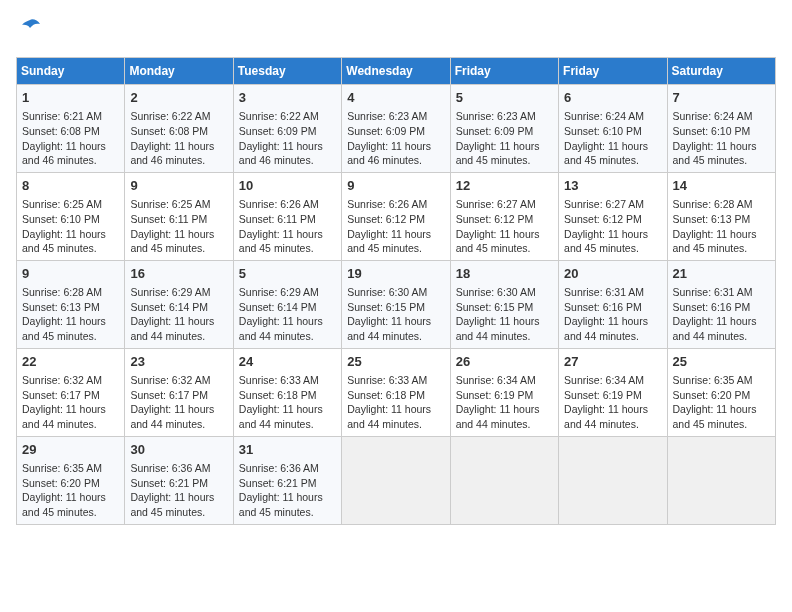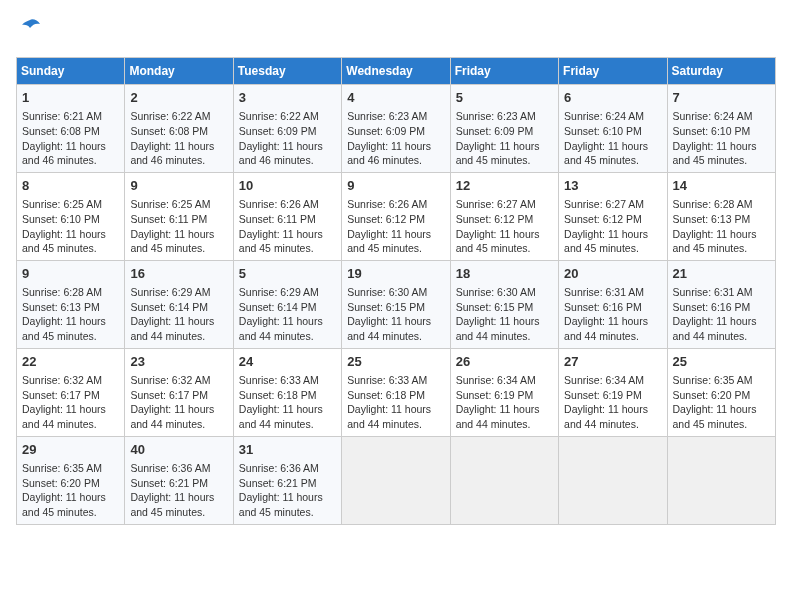--- a/index.html
+++ b/index.html
@@ -150,21 +150,21 @@
         <td><span class="day-number">22</span><span>Sunrise: 6:32 AM</span><br><span>Sunset: 6:17 PM</span><br><span>Daylight: 11 hours</span><br><span>and 44 minutes.</span></td>
         <td><span class="day-number">23</span><span>Sunrise: 6:32 AM</span><br><span>Sunset: 6:17 PM</span><br><span>Daylight: 11 hours</span><br><span>and 44 minutes.</span></td>
         <td><span class="day-number">24</span><span>Sunrise: 6:33 AM</span><br><span>Sunset: 6:18 PM</span><br><span>Daylight: 11 hours</span><br><span>and 44 minutes.</span></td>
         <td><span class="day-number">25</span><span>Sunrise: 6:33 AM</span><br><span>Sunset: 6:18 PM</span><br><span>Daylight: 11 hours</span><br><span>and 44 minutes.</span></td>
         <td><span class="day-number">26</span><span>Sunrise: 6:34 AM</span><br><span>Sunset: 6:19 PM</span><br><span>Daylight: 11 hours</span><br><span>and 44 minutes.</span></td>
         <td><span class="day-number">27</span><span>Sunrise: 6:34 AM</span><br><span>Sunset: 6:19 PM</span><br><span>Daylight: 11 hours</span><br><span>and 44 minutes.</span></td>
         <td><span class="day-number">25</span><span>Sunrise: 6:35 AM</span><br><span>Sunset: 6:20 PM</span><br><span>Daylight: 11 hours</span><br><span>and 45 minutes.</span></td>
       </tr>
       <tr>
         <td><span class="day-number">29</span><span>Sunrise: 6:35 AM</span><br><span>Sunset: 6:20 PM</span><br><span>Daylight: 11 hours</span><br><span>and 45 minutes.</span></td>
-        <td><span class="day-number">40</span><span>Sunrise: 6:36 AM</span><br><span>Sunset: 6:21 PM</span><br><span>Daylight: 11 hours</span><br><span>and 45 minutes.</span></td>
+        <td><span class="day-number">30</span><span>Sunrise: 6:36 AM</span><br><span>Sunset: 6:21 PM</span><br><span>Daylight: 11 hours</span><br><span>and 45 minutes.</span></td>
         <td><span class="day-number">31</span><span>Sunrise: 6:36 AM</span><br><span>Sunset: 6:21 PM</span><br><span>Daylight: 11 hours</span><br><span>and 45 minutes.</span></td>
         <td class="cell-empty"></td>
         <td class="cell-empty"></td>
         <td class="cell-empty"></td>
         <td class="cell-empty"></td>
       </tr>
     </tbody>
 </table>
 
 </body></html>

